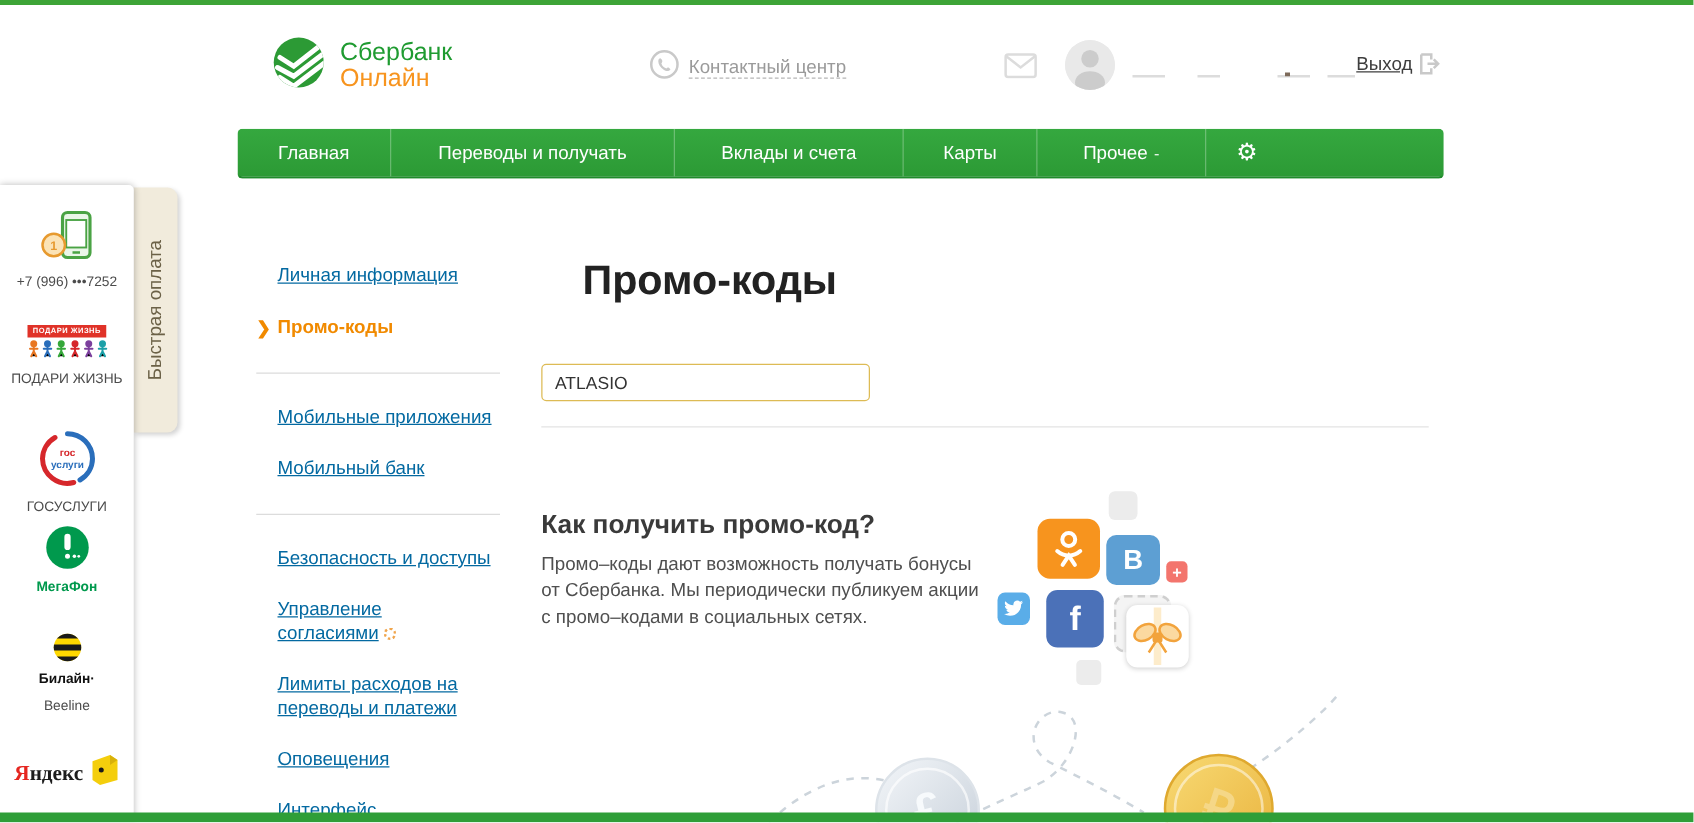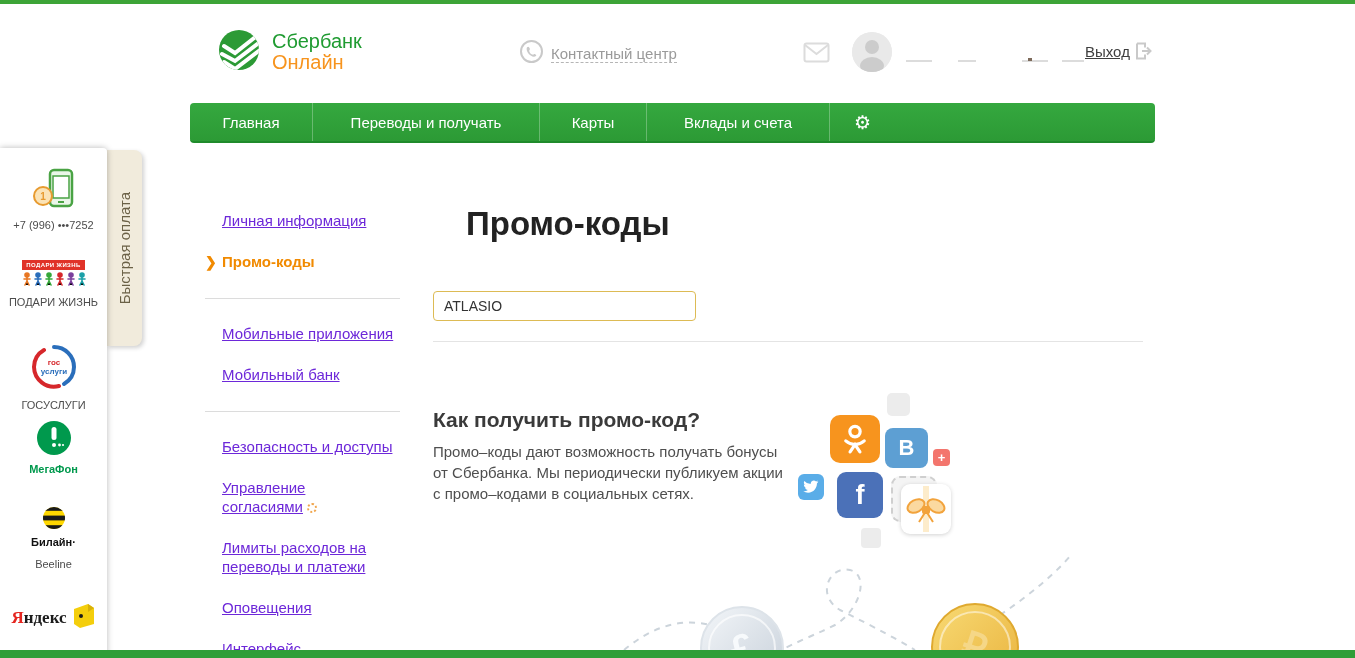--- a/index.html
+++ b/index.html
@@ -48,21 +48,21 @@
             padding:2px 4px; letter-spacing:.4px; }
   .megafon-text { color:#00994d; font-weight:bold; font-size:11px; margin-top:3px; }
   .beeline-text { font-weight:bold; font-size:11px; color:#111; margin-top:2px; }
   .yandex-wrap { display:flex; align-items:center; justify-content:center; gap:5px; }
   .yandex-text { font-family:"Liberation Serif", serif; font-weight:bold; font-size:17px; color:#1c1c1c; }
   .yandex-text .ya { color:#e52620; }
 
   
   .menu { position:absolute; left:205px; top:211px; width:195px; z-index:4; }
   .menu-item { position:relative; margin:0 0 22px 17px; font-size:15px; line-height:19px; }
-  .menu-item a { color:#6d28d9; text-decoration:underline; cursor:pointer; }
+  .menu-item a { color:#0369a1; text-decoration:underline; cursor:pointer; }
   .menu-item.active a { color:#f18a00; font-weight:bold; text-decoration:none; }
   .menu-chevron { position:absolute; left:-17px; top:1px; color:#f18a00; font-weight:bold; font-size:14px; }
   .menu-divider { border-top:1px solid #dcdcdc; margin:27px 0 25px 0; }
   .consent-badge { display:inline-block; width:10px; height:10px; border:2px dotted #f0a54c; border-radius:50%;
                    margin-left:4px; vertical-align:-1px; }
 
   
   .page-title { position:absolute; left:466px; top:205px; font-size:33px; color:#222; z-index:4; }
   .promo-input { position:absolute; left:433px; top:291px; width:263px; height:30px; border:1px solid #ddbb55;
                  border-radius:4px; padding:0 10px; font-size:14px; color:#333; outline:none;
@@ -162,26 +162,30 @@
     </svg>
   </span>
 
   <div class="nav">
     <div class="nav-item" style="width:123px">
         <span>Главная</span>
       </div>
     <div class="nav-item" style="width:227px">
         <span>Переводы и получать</span>
       </div>
+    <div class="nav-item" style="width:183px">
+        <span>Вклады и счета</span>
+      </div>
     <div class="nav-item" style="width:107px">
         <span>Карты</span>
       </div>
-    <div class="nav-item" style="width:183px">
-        <span>Вклады и счета</span>
-      </div>
+    <div class="nav-item" style="width:135px">
+      <span>Прочее</span>
+      <span class="nav-more-dash">-</span>
+    </div>
     <div class="nav-item nav-gear" style="width:65px">
       <span>⚙</span>
     </div>
   </div>
 
   <div class="qp-tab">
     <span>Быстрая оплата</span>
   </div>
 
   <div class="qp-panel">

